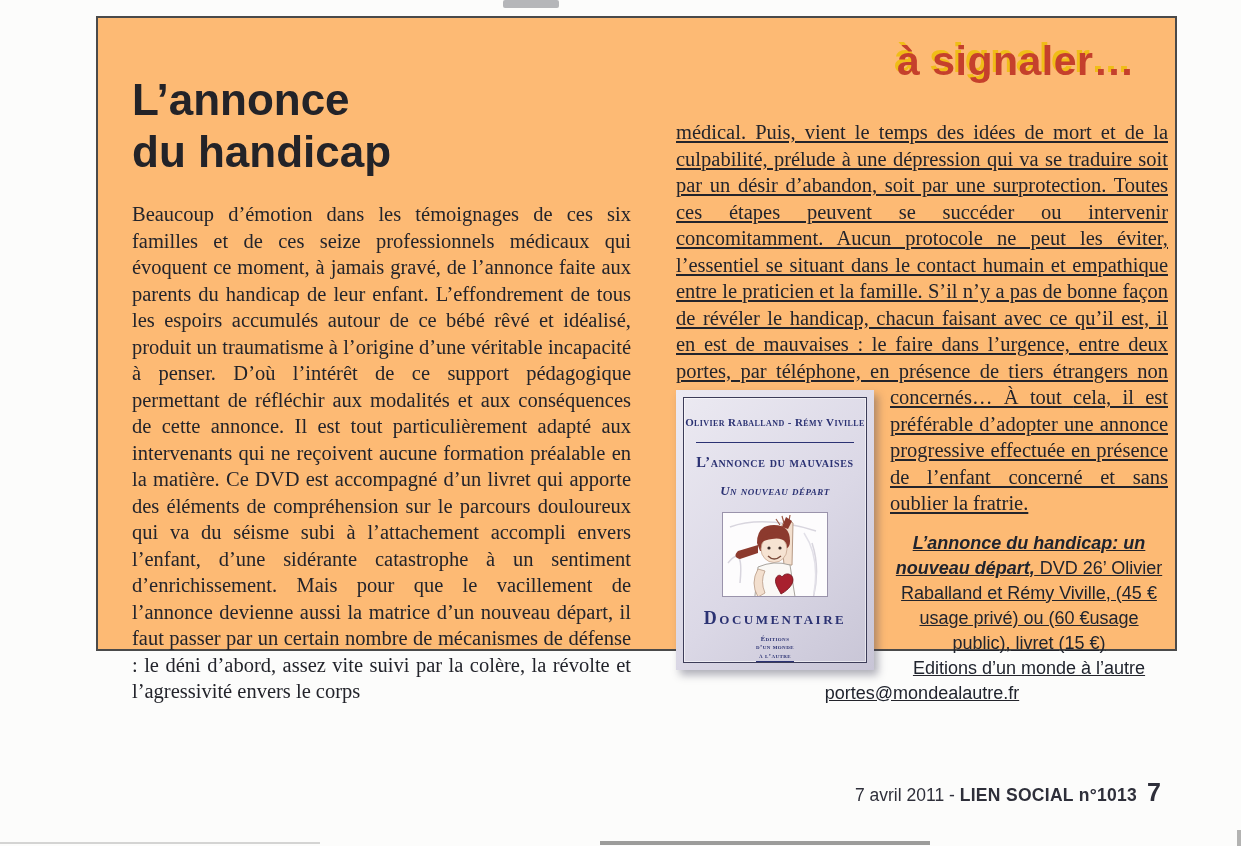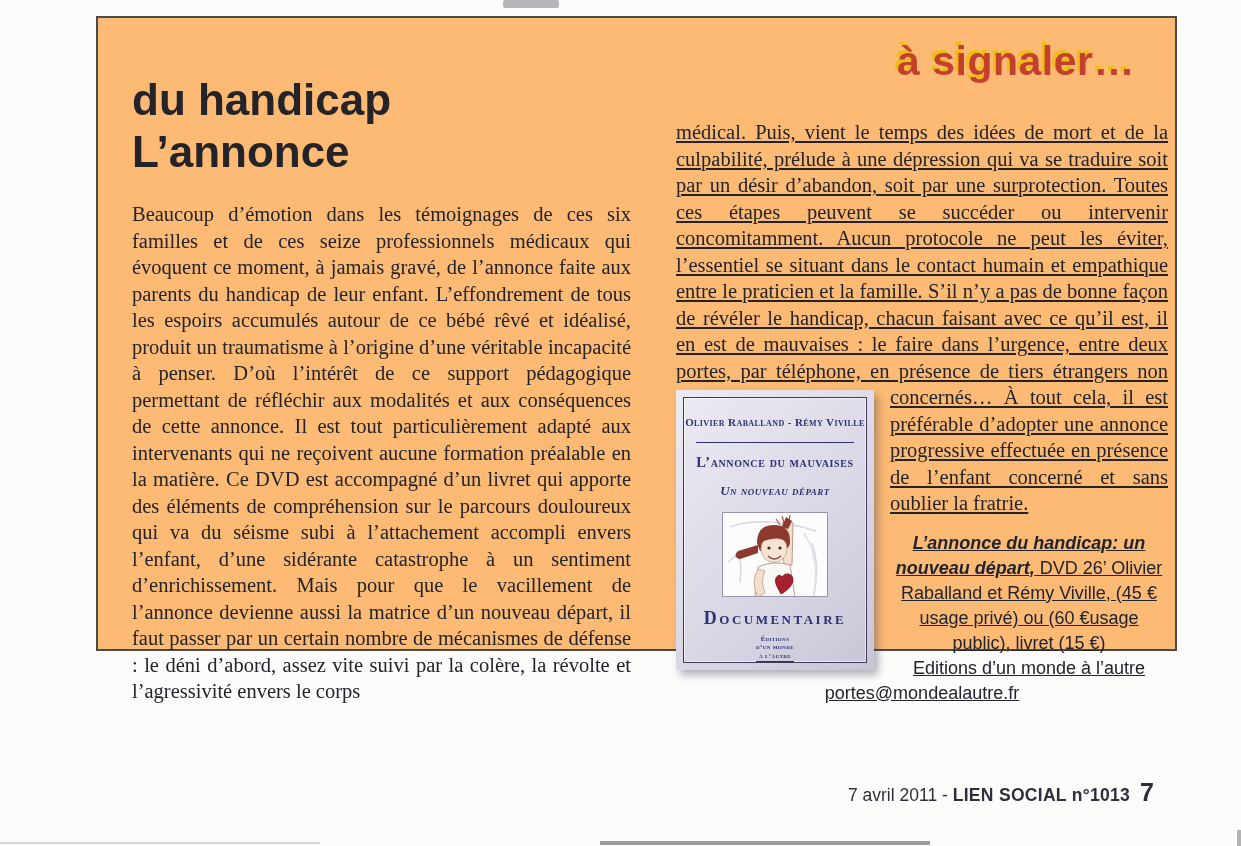--- a/index.html
+++ b/index.html
@@ -54,21 +54,21 @@
   .dvd-publisher .pub-line-last{border-bottom:1px solid #2b3273;padding-bottom:1px;}
 
   .caption{
     margin-top:14px;
     font-family:"Liberation Sans",sans-serif;
     font-size:18px;line-height:25px;color:#20242e;text-align:center;
   }
   .caption-title{font-weight:bold;font-style:italic;}
 
   .footer{
-    position:absolute;top:778px;right:87px;white-space:nowrap;
+    position:absolute;top:778px;right:80px;white-space:nowrap;
     font-family:"Liberation Sans",sans-serif;font-size:17.5px;color:#2e2f3a;
   }
   .footer-journal{font-weight:bold;letter-spacing:.3px;}
   .footer-page{font-weight:bold;font-size:25px;margin-left:10px;}
 
   
   .smudge-top{position:absolute;left:503px;top:0;width:56px;height:8px;background:#97999c;opacity:.7;border-radius:2px;}
   .band-bottom{position:absolute;left:600px;top:841px;width:330px;height:4px;background:#4d4d4d;opacity:.55;}
   .band-bottom-2{position:absolute;left:0;top:842px;width:320px;height:2px;background:#8a8a8a;opacity:.35;}
   .edge-mark-right{position:absolute;right:0;top:830px;width:4px;height:16px;background:#6a6a6a;opacity:.5;}
@@ -78,22 +78,22 @@
 
 <div>
 
   <div class="smudge-top"></div>
 
   <div class="content-box">
 
     <div class="signal-header">à signaler…</div>
 
     <h1 class="article-title">
+      <div>L’annonce</div>
       <div>du handicap</div>
-      <div>L’annonce</div>
     </h1>
 
     <div class="col col-left">Beaucoup d’émotion dans les témoignages de ces six familles et de ces seize professionnels médicaux qui évoquent ce moment, à jamais gravé, de l’annonce faite aux parents du handicap de leur enfant. L’effondrement de tous les espoirs accumulés autour de ce bébé rêvé et idéalisé, produit un traumatisme à l’origine d’une véritable incapacité à penser. D’où l’intérêt de ce support pédagogique permettant de réfléchir aux modalités et aux conséquences de cette annonce. Il est tout particulièrement adapté aux intervenants qui ne reçoivent aucune formation préalable en la matière. Ce DVD est accompagné d’un livret qui apporte des éléments de compréhension sur le parcours douloureux qui va du séisme subi à l’attachement accompli envers l’enfant, d’une sidérante catastrophe à un sentiment d’enrichissement. Mais pour que le vacillement de l’annonce devienne aussi la matrice d’un nouveau départ, il faut passer par un certain nombre de mécanismes de défense : le déni d’abord, assez vite suivi par la colère, la révolte et l’agressivité envers le corps</div>
 
     <div class="col col-right">
       <span>médical. Puis, vient le temps des idées de mort et de la culpabilité, prélude à une dépression qui va se traduire soit par un désir d’abandon, soit par une surprotection. Toutes ces étapes peuvent se succéder ou intervenir concomitamment. Aucun protocole ne peut les éviter, l’essentiel se situant dans le contact humain et empathique entre le praticien et la famille. S’il n’y a pas de bonne façon de révéler le handicap, chacun faisant avec ce qu’il est, il en est de mauvaises : le faire dans l’urgence, entre deux portes, par téléphone, en présence de tiers étrangers non concernés… À tout </span><div class="dvd-cover">
         <div class="dvd-inner">
           <div class="dvd-authors">Olivier Raballand - Rémy Viville</div>
           <div class="dvd-rule"></div>
           <div class="dvd-title">L’annonce du mauvaises</div>

